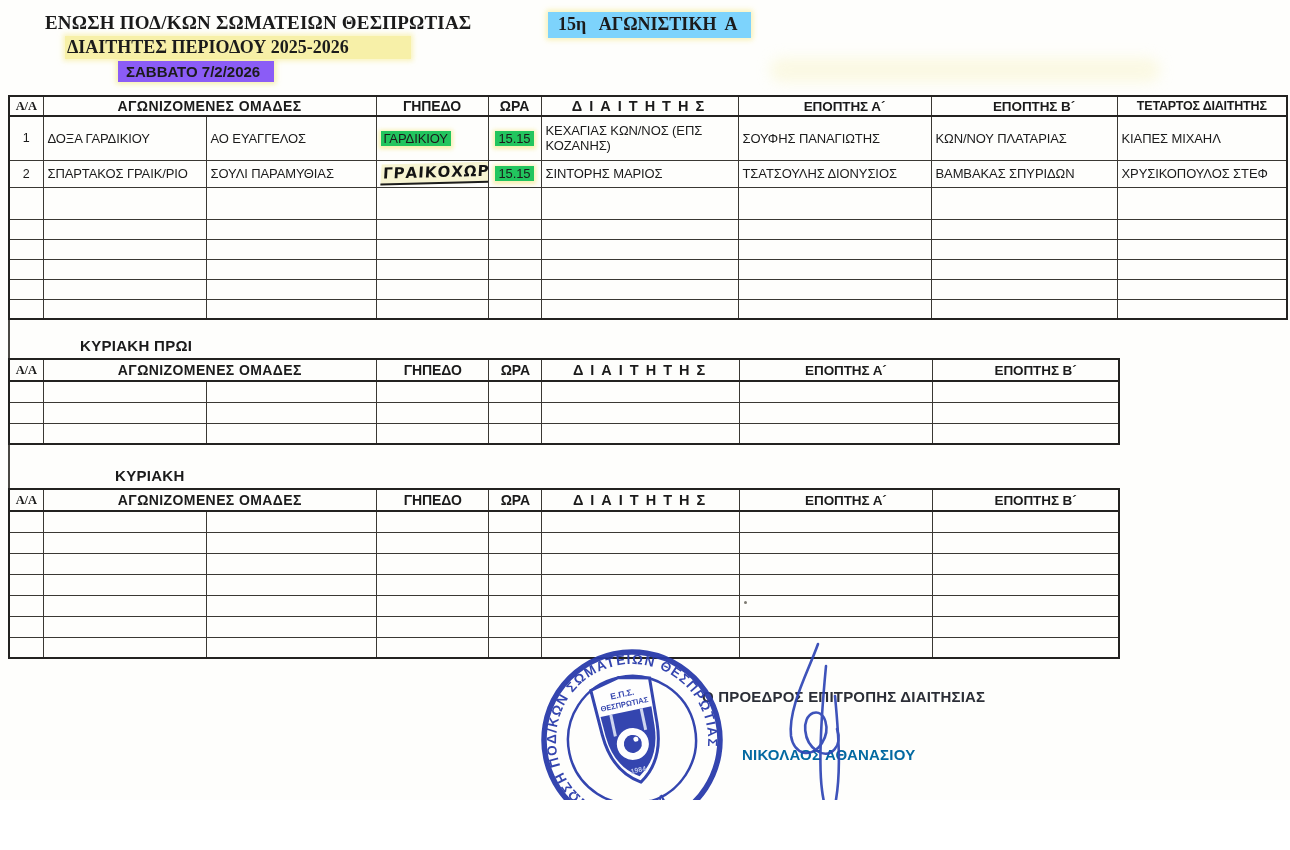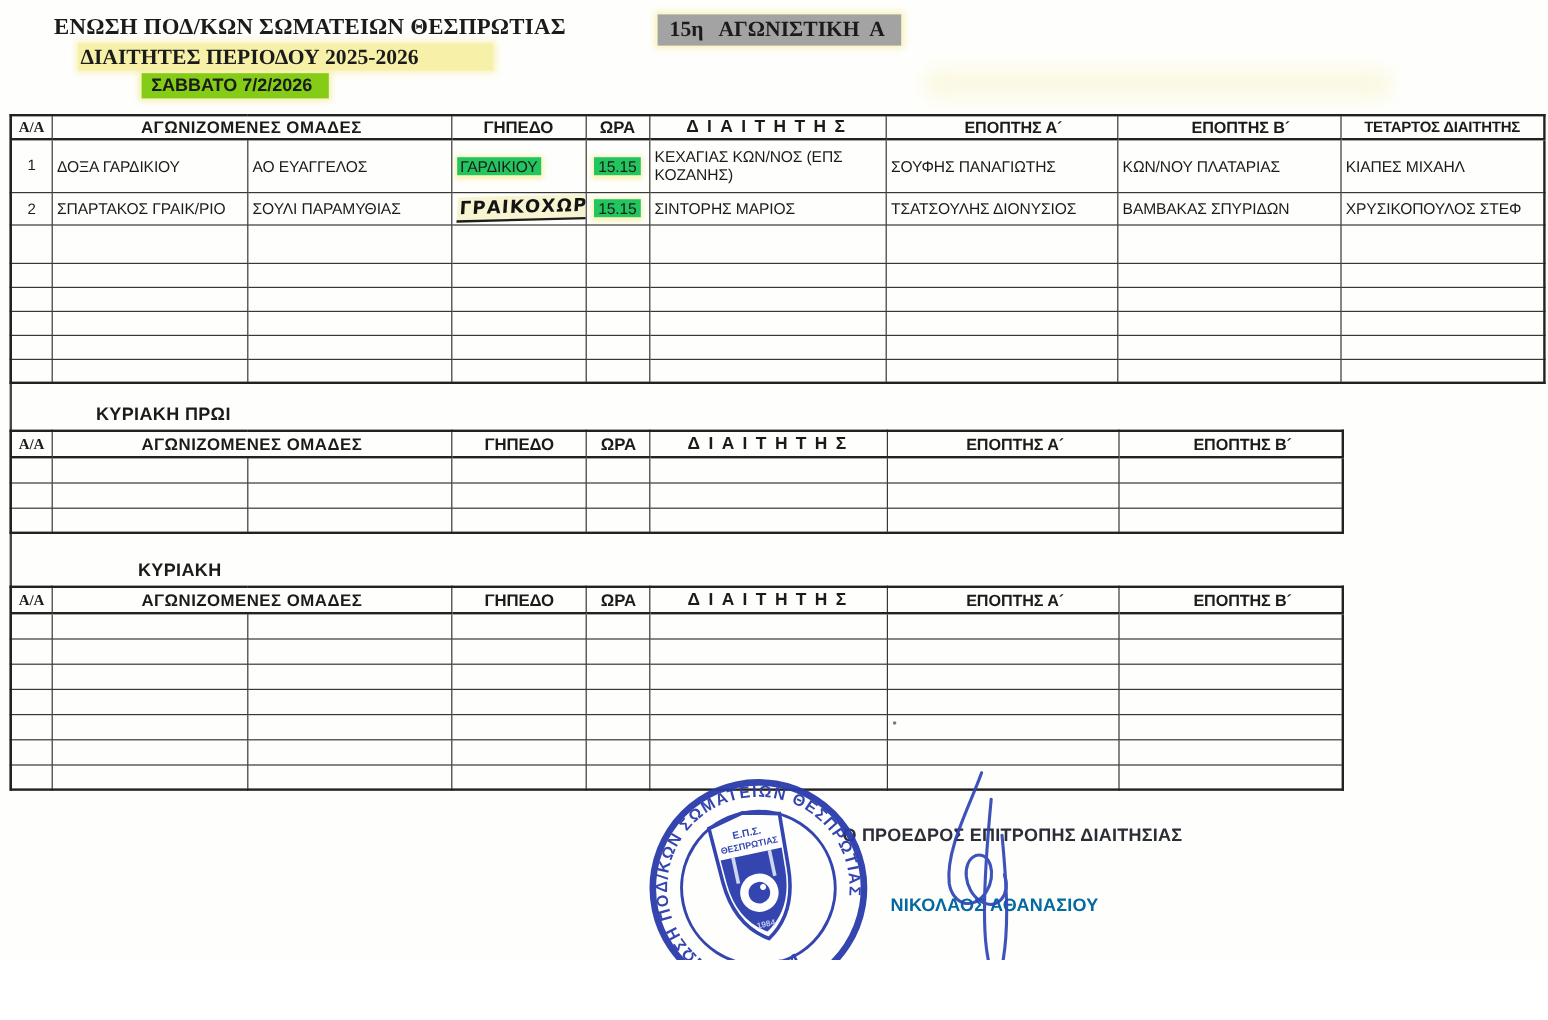--- a/index.html
+++ b/index.html
@@ -4,28 +4,28 @@
 <style>
   html,body{margin:0;padding:0;background:#ffffff;}
   .sheet{
     position:relative; width:1290px; height:800px; background:#fefefc;
     font-family:"Liberation Sans", sans-serif; color:#1b1b1b; overflow:hidden;
   }
   
   .org-title{position:absolute; left:45px; top:12px; font-family:"Liberation Serif", serif;
     font-weight:bold; font-size:19px; letter-spacing:.2px; white-space:pre;}
   .matchday{position:absolute; left:548px; top:12px; font-family:"Liberation Serif", serif;
-    font-weight:bold; font-size:18px; white-space:pre; background:#a3a3a3;
+    font-weight:bold; font-size:18px; white-space:pre; background:#7dd3fc;
     padding:2px 14px 3px 10px; box-shadow:0 0 5px 2px rgba(246,238,160,.75);}
   .subtitle{position:absolute; left:45px; top:37px; font-family:"Liberation Serif", serif;
     font-weight:bold; font-size:18px; white-space:pre;margin-left:20px;}
   .subtitle .hl-band{background:#f7f0a8; box-shadow:0 0 5px 2px rgba(246,238,160,.7);
     padding:1px 62px 2px 2px;}
   .date-label{position:absolute; left:118px; top:61px; font-weight:bold; font-size:15px;
-    white-space:pre; background:#84cc16; padding:2px 14px 2px 8px;
+    white-space:pre; background:#8b5cf6; padding:2px 14px 2px 8px;
     box-shadow:0 0 5px 2px rgba(244,236,150,.8);}
   .smudge{position:absolute; left:770px; top:58px; width:390px; height:24px;
     background:rgba(246,240,170,.30); filter:blur(7px); border-radius:12px;}
   
   .vline{position:absolute; left:8px; top:95px; width:2px; height:562px; background:#4a4843;}
   .tbl-wrap{position:absolute;}
   table{border-collapse:collapse; table-layout:fixed; background:transparent;
     border:2px solid #232220;}
   th,td{border:1px solid #3a3833; overflow:hidden; white-space:nowrap; padding:0 4px;
     font-size:13px; letter-spacing:-.1px; vertical-align:middle;}

